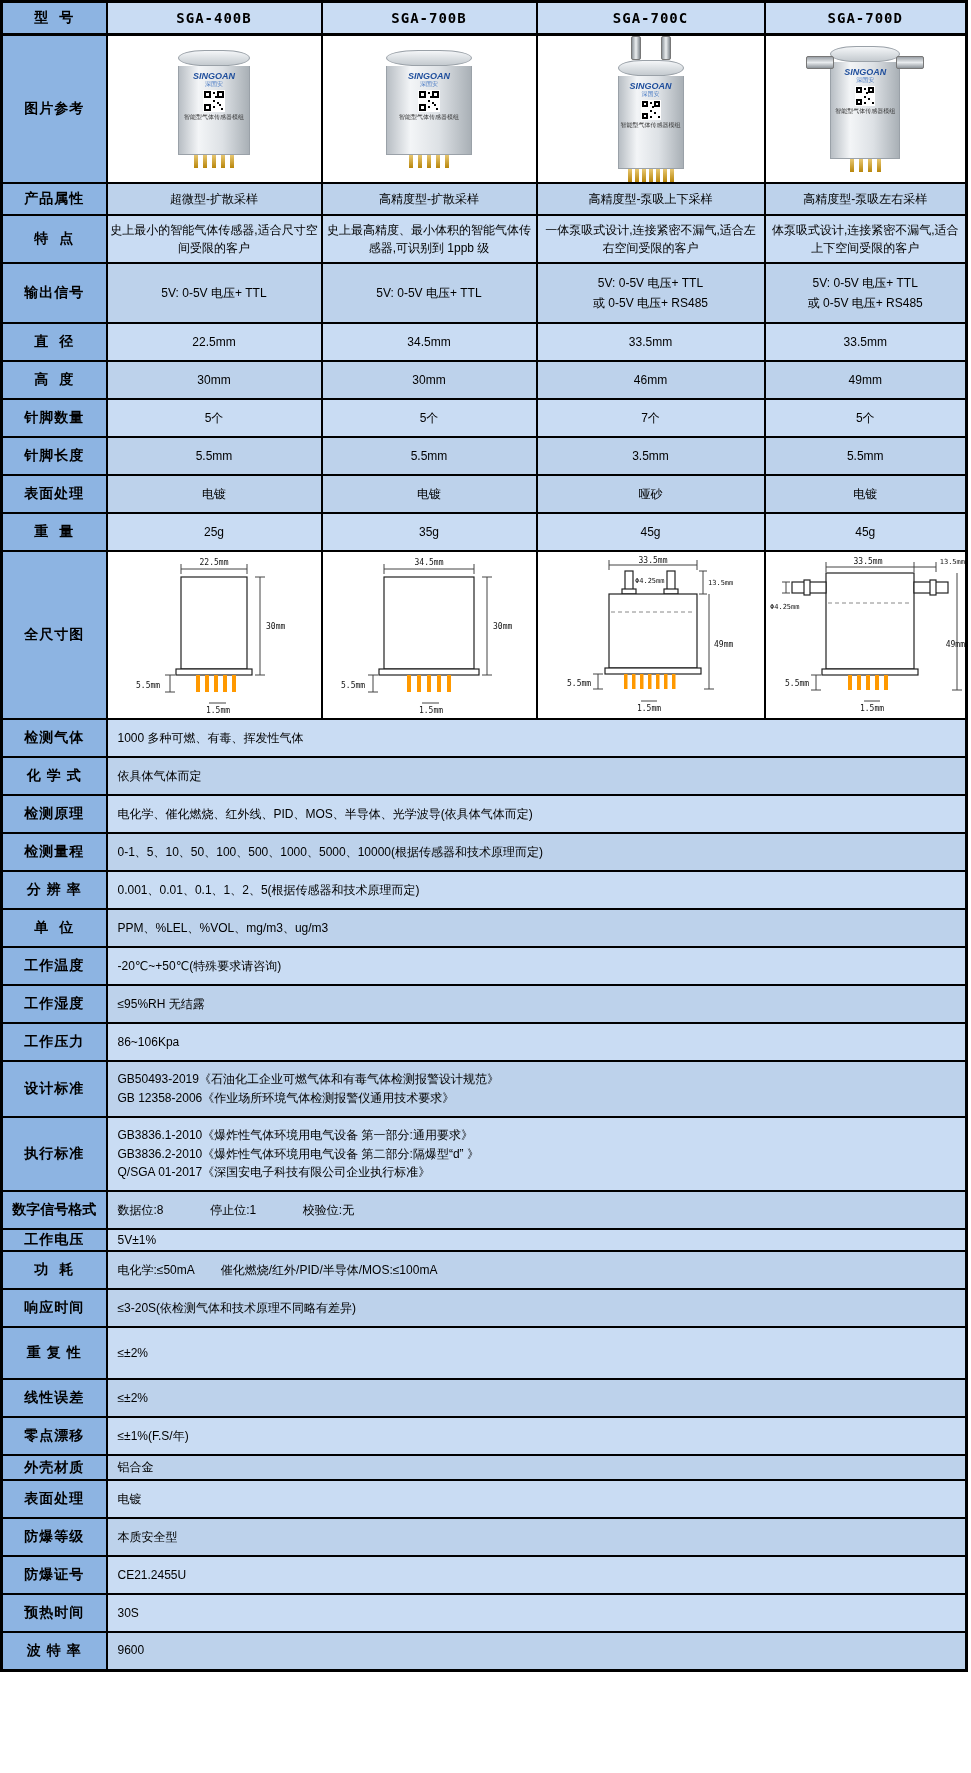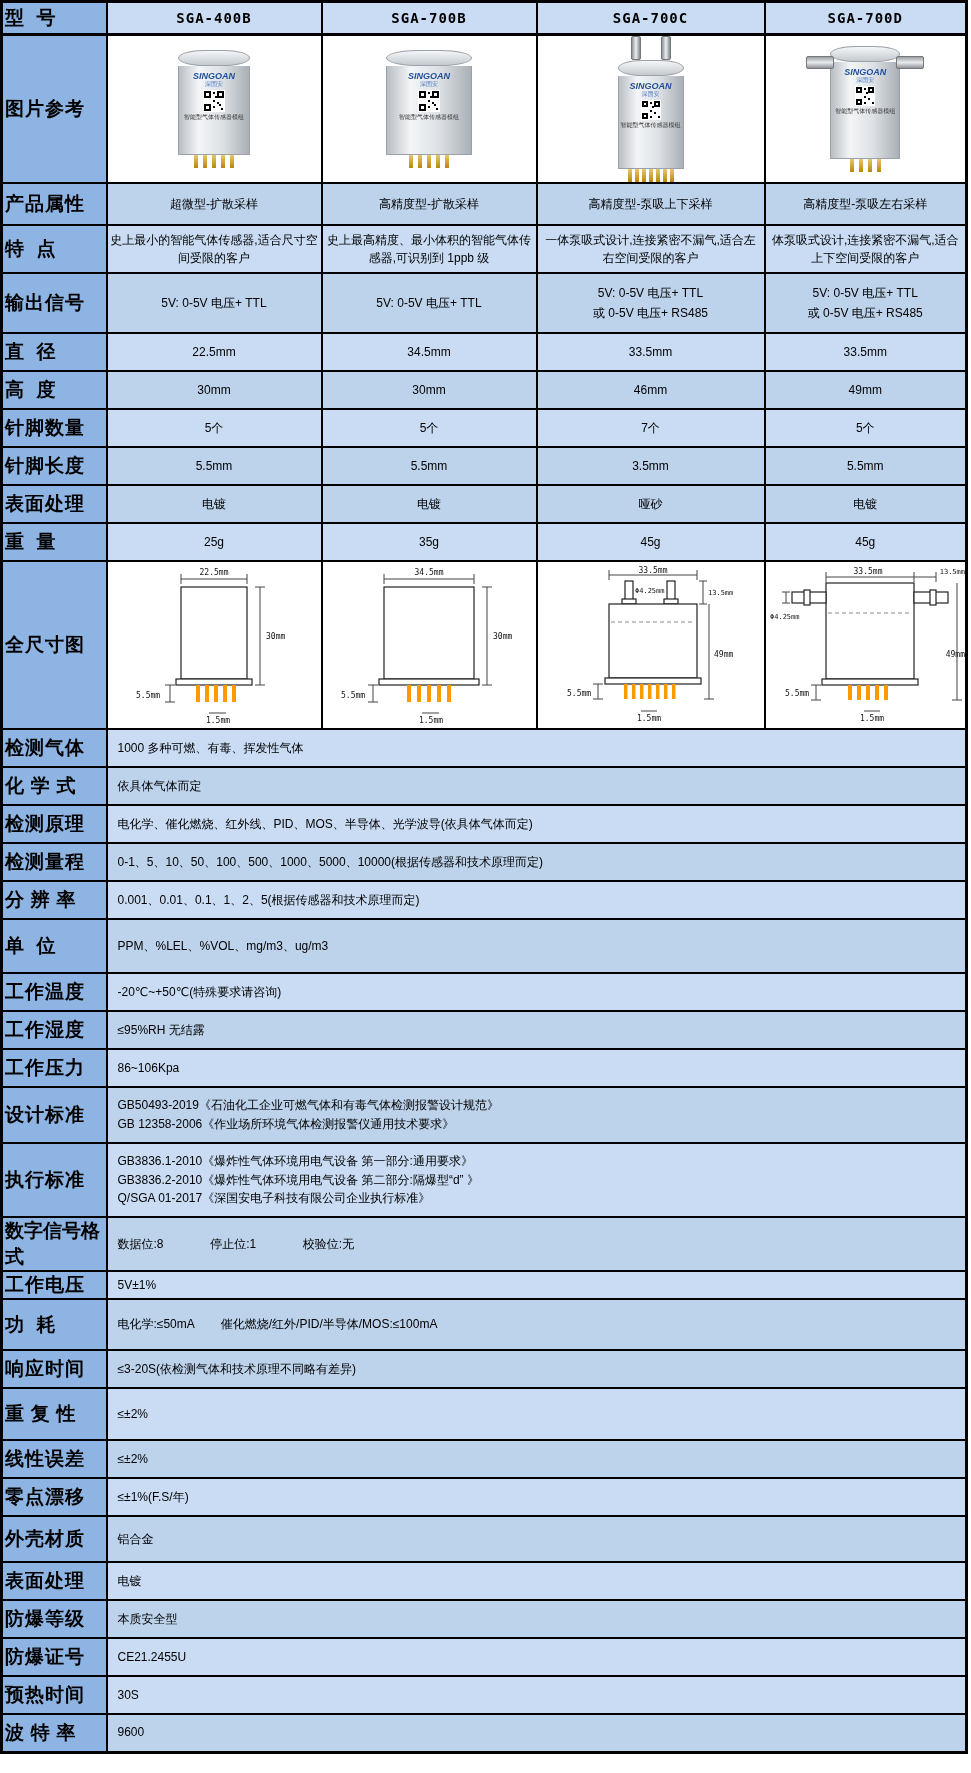--- a/index.html
+++ b/index.html
@@ -1,20 +1,20 @@
 <!DOCTYPE html>
 <html><head>
 <meta charset="utf-8">
 <style>
   html,body{margin:0;padding:0;background:#fff;}
   body{font-family:"Liberation Sans","DejaVu Sans",sans-serif;color:#000;}
   .wrap{width:971px;margin:0;}
   table.spec{border-collapse:collapse;table-layout:fixed;width:968px;border:3px solid #000;}
   td{border:2px solid #000;padding:0 2px;overflow:hidden;vertical-align:middle;}
-  td.lbl{background:#8DB4E2;font-weight:bold;font-size:19px;letter-spacing:1px;white-space:pre-wrap;font-family:Liberation Serif, serif;}
+  td.lbl{background:#8DB4E2;font-weight:bold;font-size:14px;text-align:center;letter-spacing:1px;white-space:pre-wrap;}
   td.val{font-size:12px;text-align:center;white-space:pre-wrap;line-height:1.7;}
   tr.light td.val{background:#C9DCF3;}
   tr.dark td.val{background:#BDD2EB;}
   td.hdr{font-family:"DejaVu Sans Mono","Liberation Mono",monospace;font-weight:bold;font-size:14px;letter-spacing:1px;background:#C9DCF3;text-align:center;}
   td.white{background:#fff;text-align:center;vertical-align:middle;}
   td.merged{text-align:left;padding-left:10px;font-size:12px;white-space:pre-wrap;line-height:1.55;}
   tr.hdr-row td{border-bottom:3px solid #000;}
 
   
   .sensor{position:relative;margin:0 auto;}
@@ -157,21 +157,21 @@
       <div class="pins">
                 <i></i>
                 <i></i>
                 <i></i>
                 <i></i>
               </div>
     </div>
   </td>
 </tr>
 
-<tr class="dark" style="height:42px">
+<tr class="dark" style="height:32px">
   <td class="lbl">产品属性</td>
   <td class="val">超微型-扩散采样</td>
   <td class="val">高精度型-扩散采样</td>
   <td class="val">高精度型-泵吸上下采样</td>
   <td class="val">高精度型-泵吸左右采样</td>
 </tr>
 <tr class="light" style="height:48px">
   <td class="lbl">特  点</td>
   <td class="val" style="line-height:1.5">史上最小的智能气体传感器,适合尺寸空间受限的客户</td>
   <td class="val" style="line-height:1.5">史上最高精度、最小体积的智能气体传感器,可识别到 1ppb 级</td>
@@ -369,21 +369,21 @@
           <td class="val merged" colspan="4">电化学、催化燃烧、红外线、PID、MOS、半导体、光学波导(依具体气体而定)</td>
         </tr>
 <tr class="dark" style="height:38px">
           <td class="lbl">检测量程</td>
           <td class="val merged" colspan="4">0-1、5、10、50、100、500、1000、5000、10000(根据传感器和技术原理而定)</td>
         </tr>
 <tr class="light" style="height:38px">
           <td class="lbl">分 辨 率</td>
           <td class="val merged" colspan="4">0.001、0.01、0.1、1、2、5(根据传感器和技术原理而定)</td>
         </tr>
-<tr class="dark" style="height:54px">
+<tr class="dark" style="height:38px">
           <td class="lbl">单  位</td>
           <td class="val merged" colspan="4">PPM、%LEL、%VOL、mg/m3、ug/m3</td>
         </tr>
 <tr class="light" style="height:38px">
           <td class="lbl">工作温度</td>
           <td class="val merged" colspan="4">-20℃~+50℃(特殊要求请咨询)</td>
         </tr>
 <tr class="dark" style="height:38px">
           <td class="lbl">工作湿度</td>
           <td class="val merged" colspan="4">≤95%RH 无结露</td>
@@ -404,41 +404,41 @@
 Q/SGA 01-2017《深国安电子科技有限公司企业执行标准》</td>
         </tr>
 <tr class="dark" style="height:38px">
           <td class="lbl" style="letter-spacing:0">数字信号格式</td>
           <td class="val merged" colspan="4">数据位:8              停止位:1              校验位:无</td>
         </tr>
 <tr class="light" style="height:22px">
           <td class="lbl">工作电压</td>
           <td class="val merged" colspan="4">5V±1%</td>
         </tr>
-<tr class="dark" style="height:51px">
+<tr class="dark" style="height:38px">
           <td class="lbl">功  耗</td>
           <td class="val merged" colspan="4">电化学:≤50mA        催化燃烧/红外/PID/半导体/MOS:≤100mA</td>
         </tr>
 <tr class="dark" style="height:38px">
           <td class="lbl">响应时间</td>
           <td class="val merged" colspan="4">≤3-20S(依检测气体和技术原理不同略有差异)</td>
         </tr>
 <tr class="light" style="height:52px">
           <td class="lbl">重 复 性</td>
           <td class="val merged" colspan="4">≤±2%</td>
         </tr>
 <tr class="dark" style="height:38px">
           <td class="lbl">线性误差</td>
           <td class="val merged" colspan="4">≤±2%</td>
         </tr>
 <tr class="light" style="height:38px">
           <td class="lbl">零点漂移</td>
           <td class="val merged" colspan="4">≤±1%(F.S/年)</td>
         </tr>
-<tr class="dark" style="height:46px">
+<tr class="dark" style="height:25px">
           <td class="lbl">外壳材质</td>
           <td class="val merged" colspan="4">铝合金</td>
         </tr>
 <tr class="light" style="height:38px">
           <td class="lbl">表面处理</td>
           <td class="val merged" colspan="4">电镀</td>
         </tr>
 <tr class="dark" style="height:38px">
           <td class="lbl">防爆等级</td>
           <td class="val merged" colspan="4">本质安全型</td>

